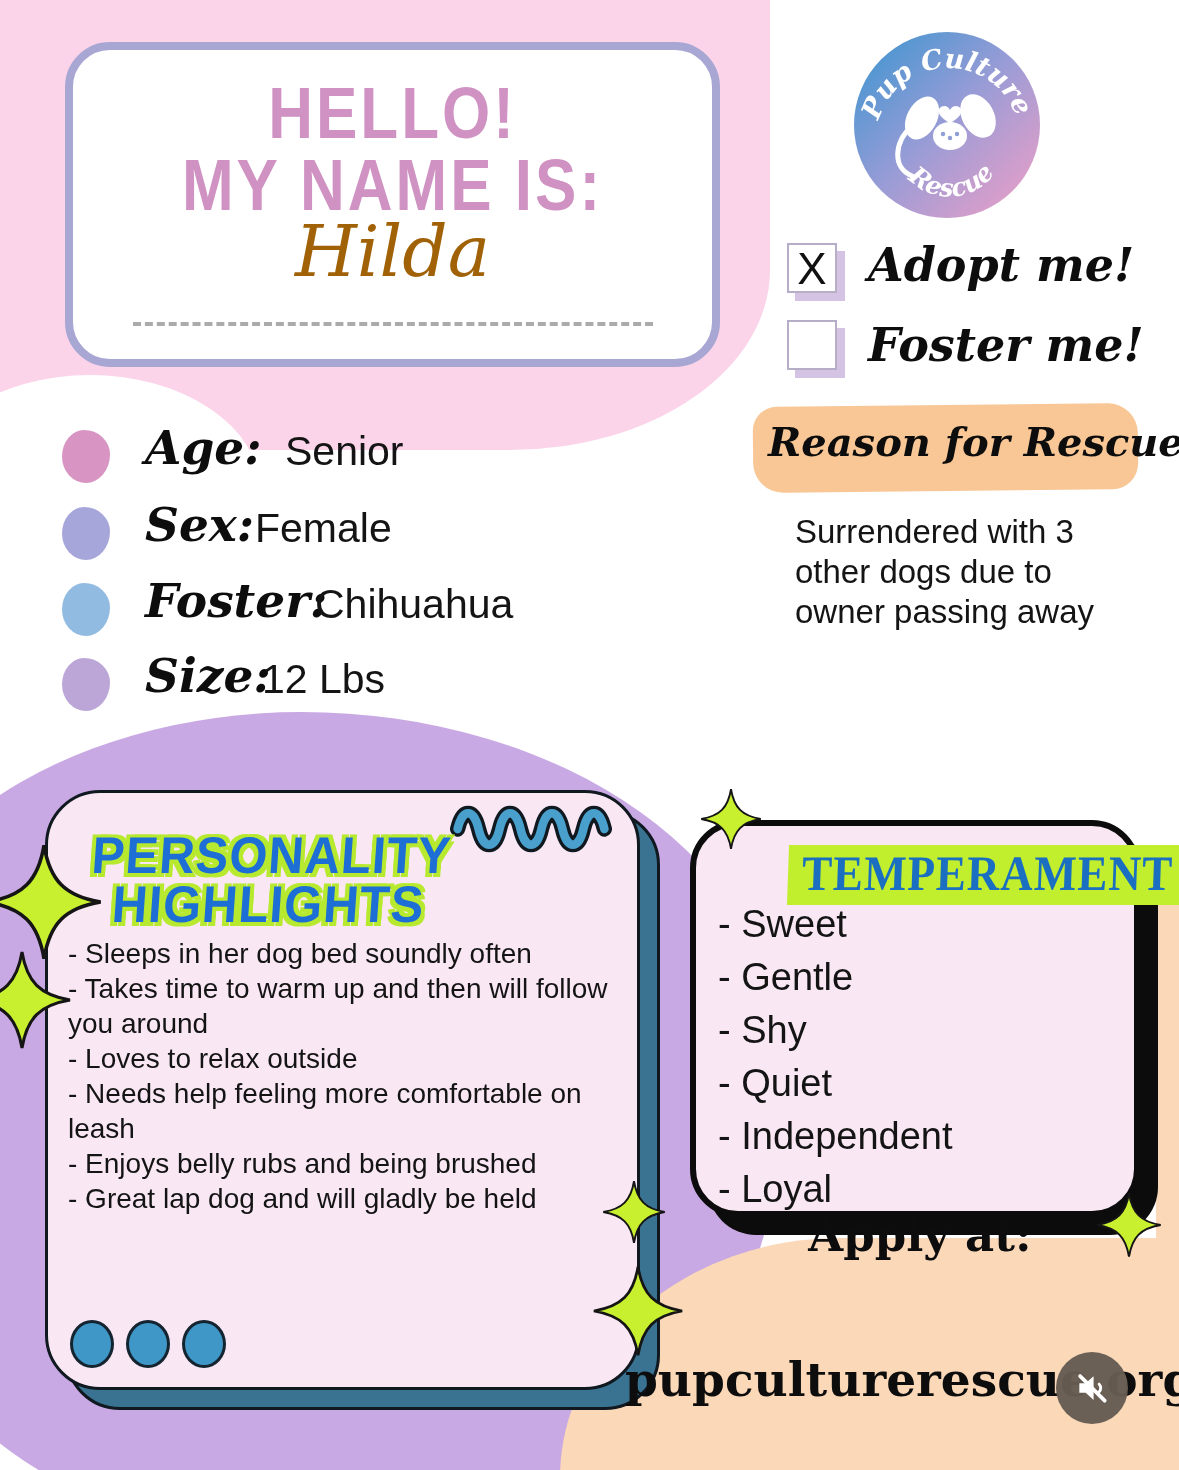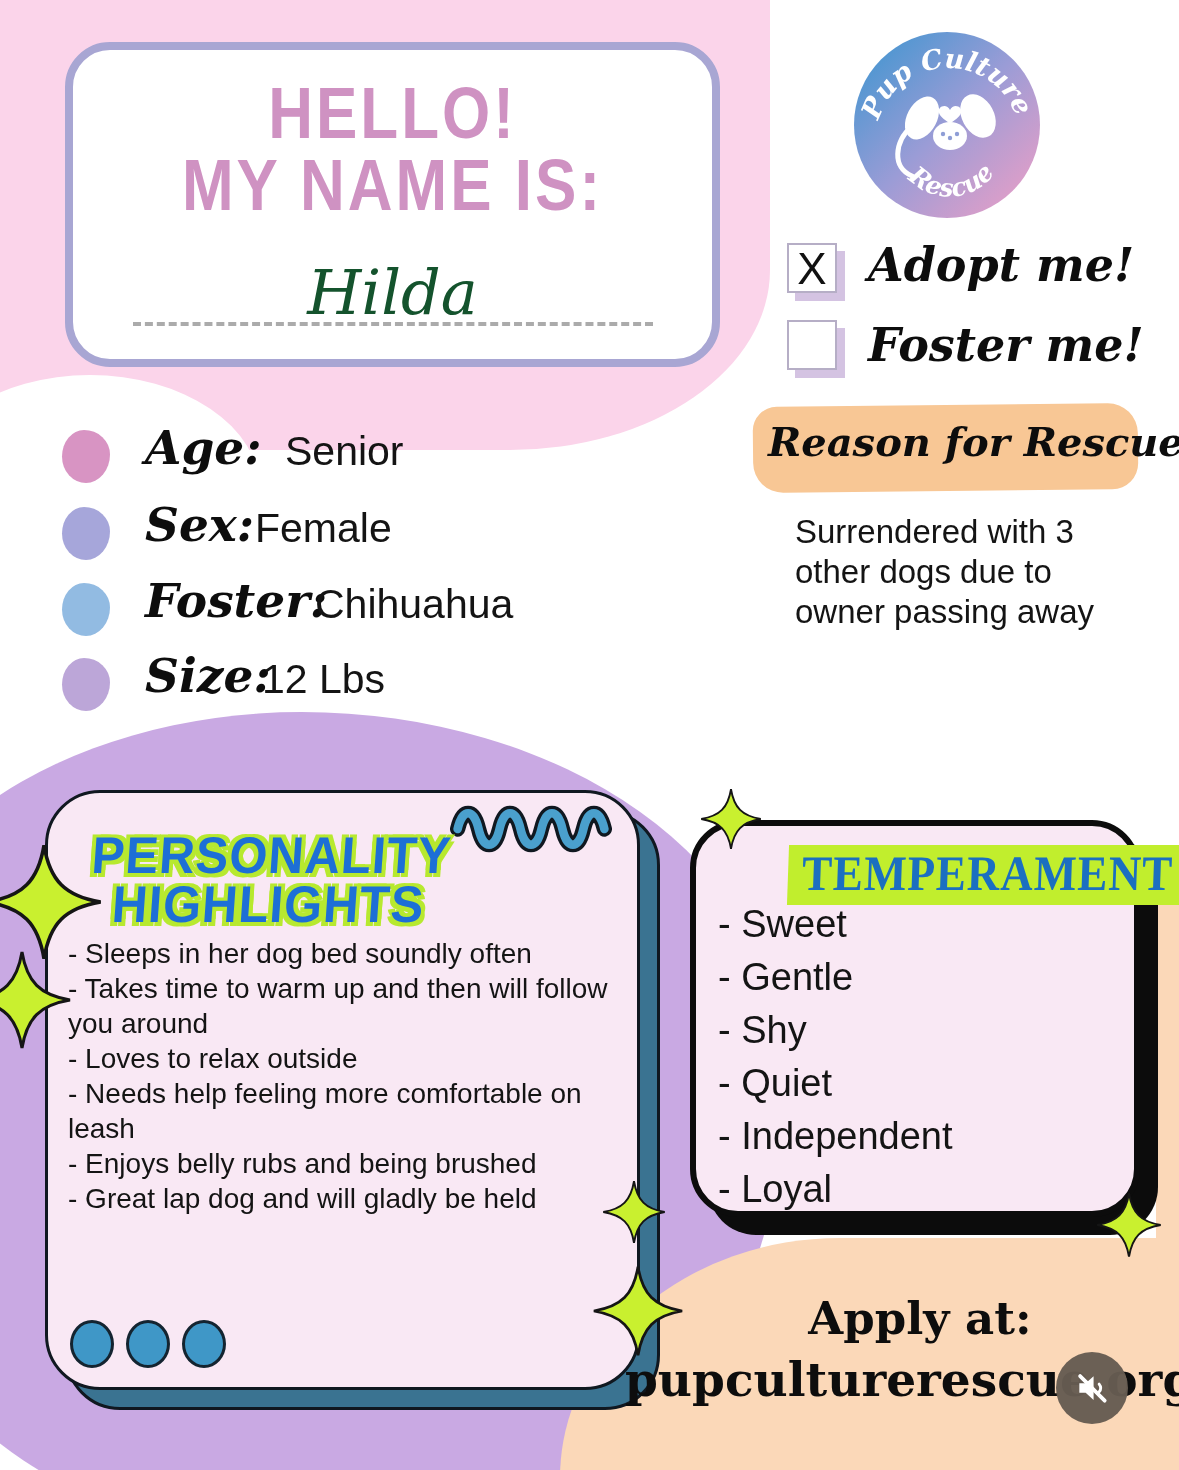--- a/index.html
+++ b/index.html
@@ -19,22 +19,22 @@
                border-radius:40px 0 0 8px;}
 
   
   .name-card{left:65px;top:42px;width:655px;height:325px;background:#ffffff;
              border:8px solid #a8a6d3;border-radius:45px;box-sizing:border-box;}
   .hello1,.hello2{position:absolute;width:100%;text-align:center;color:#cf92c2;
              font-weight:bold;letter-spacing:3px;transform:scaleY(1.15);
              font-family:"Liberation Sans",sans-serif;}
   .hello1{top:28px;font-size:62px;}
   .hello2{top:100px;font-size:62px;}
-  .dog-name{position:absolute;top:160px;width:100%;text-align:center;color:#14532d;
-            font-family:"DejaVu Serif",serif;font-style:italic;font-size:62px;margin-top:46px;}
+  .dog-name{position:absolute;top:160px;width:100%;text-align:center;color:#a16207;
+            font-family:"DejaVu Serif",serif;font-style:italic;font-size:71px;}
   .name-dash{position:absolute;left:60px;top:272px;width:520px;border-bottom:4px dashed #8f8f8f;opacity:.75;}
 
   
   .logo{left:852px;top:30px;width:190px;height:190px;}
 
   
   .chk{width:50px;height:50px;background:#ffffff;border:2px solid #b6aec6;
        box-shadow:8px 8px 0 #d4c3e2;box-sizing:border-box;text-align:center;
        font-size:44px;line-height:48px;color:#111;font-family:"Liberation Sans",sans-serif;}
   .chk-adopt{left:787px;top:243px;}
@@ -75,21 +75,21 @@
   
   .tcard-shadow{left:708px;top:838px;width:450px;height:397px;background:#0c0c0c;border-radius:48px;}
   .tcard{left:690px;top:820px;width:450px;height:397px;background:#f9e8f4;
          border:6px solid #0c0c0c;border-radius:48px;box-sizing:border-box;}
   .ttitle-box{left:788px;top:845px;background:#c1ee2d;padding:2px 14px 6px 14px;transform:skewX(-2deg);}
   .ttitle{font-family:"Liberation Serif",serif;font-weight:bold;font-size:45px;color:#1b6fc0;
           letter-spacing:1px;transform:scaleY(1.1);display:inline-block;white-space:nowrap;}
   .tlist{left:718px;top:898px;width:400px;font-size:38px;line-height:53px;color:#141414;}
 
   
-  .apply1{left:700px;top:1292px;width:440px;text-align:center;
+  .apply1{left:700px;top:1209px;width:440px;text-align:center;
           font-family:"DejaVu Serif",serif;font-weight:bold;font-size:45px;color:#0d0d0d;white-space:nowrap;}
   .apply2{left:625px;top:1352px;width:560px;text-align:center;
           font-family:"DejaVu Serif",serif;font-weight:bold;font-size:47px;color:#0d0d0d;white-space:nowrap;}
 
   
   .mute{left:1056px;top:1352px;width:72px;height:72px;border-radius:50%;
         background:rgba(102,92,82,.97);display:flex;align-items:center;justify-content:center;
         cursor:pointer;}
 
   .sparkle{pointer-events:none;}

